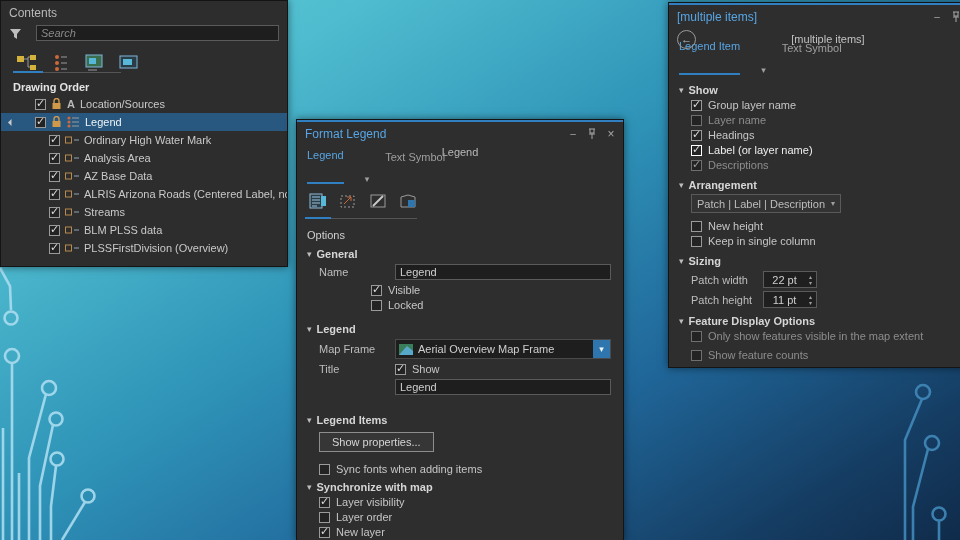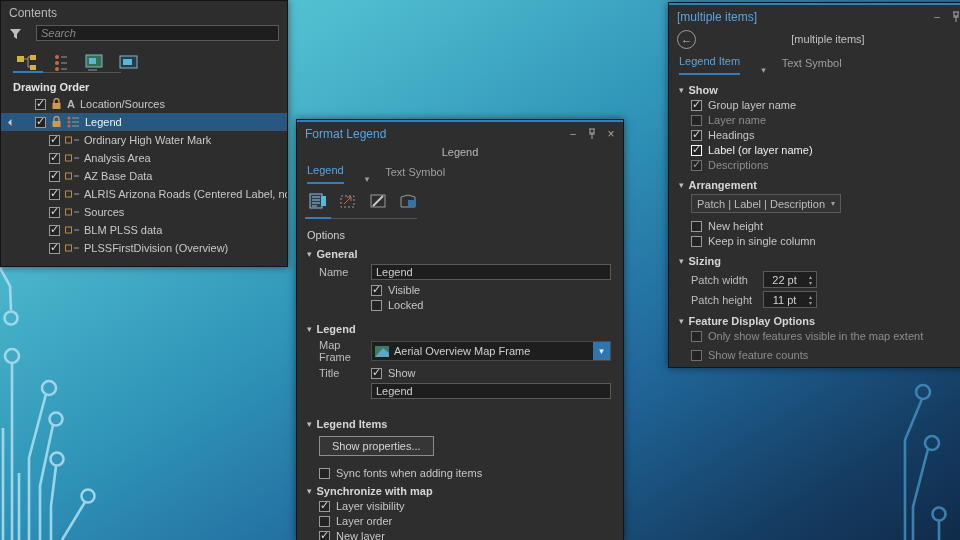--- a/index.html
+++ b/index.html
@@ -17,21 +17,21 @@
   .accent{height:2px;background:#2f7fc1;}
   .phead{display:flex;align-items:center;padding:3px 6px 2px 8px;height:17px;}
   .ptitle{color:#57a5e4;font-size:12px;flex:1 1 auto;white-space:nowrap;}
   .wbtns{display:flex;gap:7px;align-items:center;color:#a8a8a8;}
   .wbtn{width:12px;height:12px;display:inline-flex;align-items:center;justify-content:center;font-size:10px;cursor:pointer;}
   .wbtn.dash::before{content:"–";}
   .wbtn.close::before{content:"×";font-size:12px;}
 
   .subtitle{text-align:center;color:#b9b9b9;height:16px;line-height:16px;}
   .tabs{display:flex;align-items:flex-end;gap:16px;padding:2px 10px 0 10px;height:22px;}
-  .tab{color:#9f9f9f;padding-bottom:6px;cursor:pointer;white-space:nowrap;}
+  .tab{color:#9f9f9f;padding-bottom:21px;cursor:pointer;white-space:nowrap;}
   .tab.active{color:#57a5e4;border-bottom:2px solid #2f7fc1;}
   .tabcaret{color:#9f9f9f;font-size:9px;margin-left:5px;}
   .tabcaret::after{content:"▾";}
 
   .body{padding:4px 10px 0 10px;}
   .secline{display:flex;align-items:center;height:14px;margin-top:4px;color:#d6d6d6;font-weight:bold;}
   .secline .caret{font-size:9px;margin-right:5px;color:#bdbdbd;font-weight:normal;}
   .secline .caret.open::before{content:"▾";}
 
   .cbrow{display:flex;align-items:center;gap:6px;height:14px;margin:1px 0 1px 12px;}
@@ -70,21 +70,21 @@
   .trow .icon{flex:none;display:inline-flex;}
 
   
   #format{left:296px;top:119px;width:326px;height:421px;}
   .icontabs{display:flex;gap:8px;padding:7px 0 0 10px;height:28px;position:relative;}
   .icontab{width:22px;height:20px;display:flex;align-items:center;justify-content:center;cursor:pointer;}
   .iconunderline{position:absolute;left:8px;top:33px;width:26px;height:2px;background:#2f7fc1;}
   .iconrule{position:absolute;left:34px;top:34px;width:86px;height:1px;background:#555;}
   .optlabel{color:#cfcfcf;height:14px;margin-top:6px;}
   .formrow{display:flex;align-items:center;margin:3px 0 3px 12px;}
-  .formrow .flabel{width:52px;flex:none;color:#bdbdbd;}
+  .formrow .flabel{width:76px;flex:none;color:#bdbdbd;}
   .formrow .fwide{flex:1 1 auto;margin-right:2px;}
   .combo{display:flex;align-items:center;height:18px;background:#1e1e1e;border:1px solid #4a4a4a;flex:1 1 auto;margin-right:2px;cursor:pointer;}
   .combo .thumb{margin:0 5px 0 3px;flex:none;display:inline-flex;}
   .combo .ctext{flex:1 1 auto;color:#cfcfcf;white-space:nowrap;overflow:hidden;}
   .combo .cbtn{width:17px;height:18px;background:#2e76ad;color:#eaf4fb;display:flex;align-items:center;justify-content:center;font-size:9px;flex:none;}
   .combo .cbtn::after{content:"▾";}
   .btn{display:inline-block;border:1px solid #8d8d8d;background:#363636;color:#d6d6d6;
        padding:3px 12px;margin:5px 0 2px 12px;cursor:pointer;}
 
   
@@ -245,21 +245,21 @@
         <path d="M9 4 H14" stroke="#8fa6b8"></path>
     </svg>
     <span class="name">ALRIS Arizona Roads (Centered Label, no Lines)</span>
   </div>
   <div class="trow child">
     <span class="cb on"></span>
     <svg class="icon" width="14" height="8" viewBox="0 0 14 8">
       <rect x="0.5" y="1" width="6" height="6" fill="none" stroke="#b98a4e"></rect>
         <path d="M9 4 H14" stroke="#8fa6b8"></path>
     </svg>
-    <span class="name">Sources</span>
+    <span class="name">Streams</span>
   </div>
   <div class="trow child">
     <span class="cb on"></span>
     <svg class="icon" width="14" height="8" viewBox="0 0 14 8">
       <rect x="0.5" y="1" width="6" height="6" fill="none" stroke="#b98a4e"></rect>
         <path d="M9 4 H14" stroke="#8fa6b8"></path>
     </svg>
     <span class="name">BLM PLSS data</span>
   </div>
   <div class="trow child">

